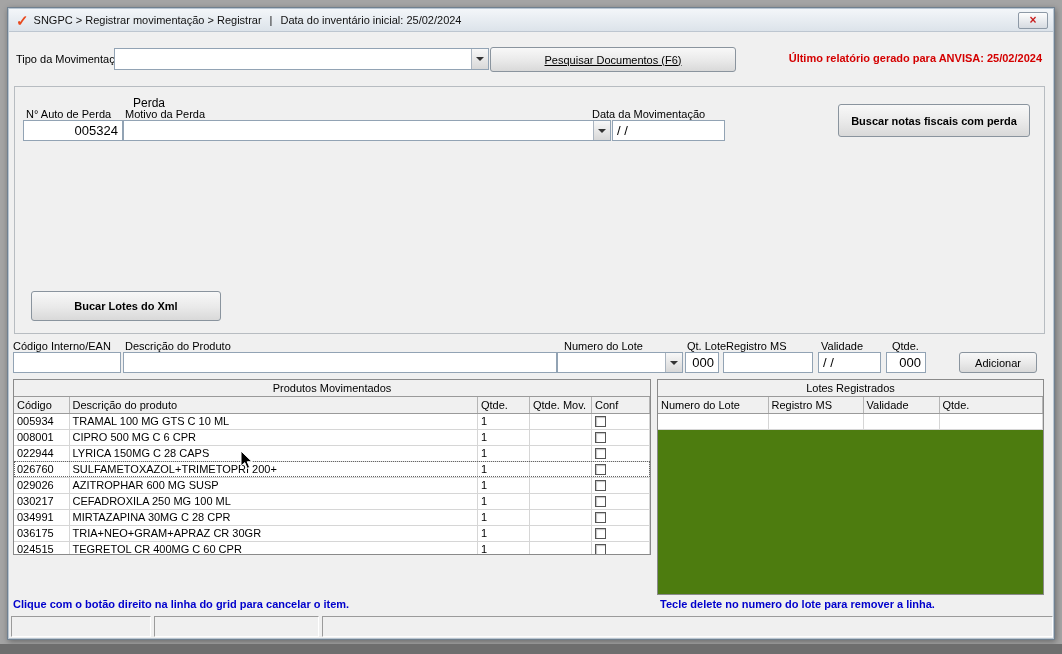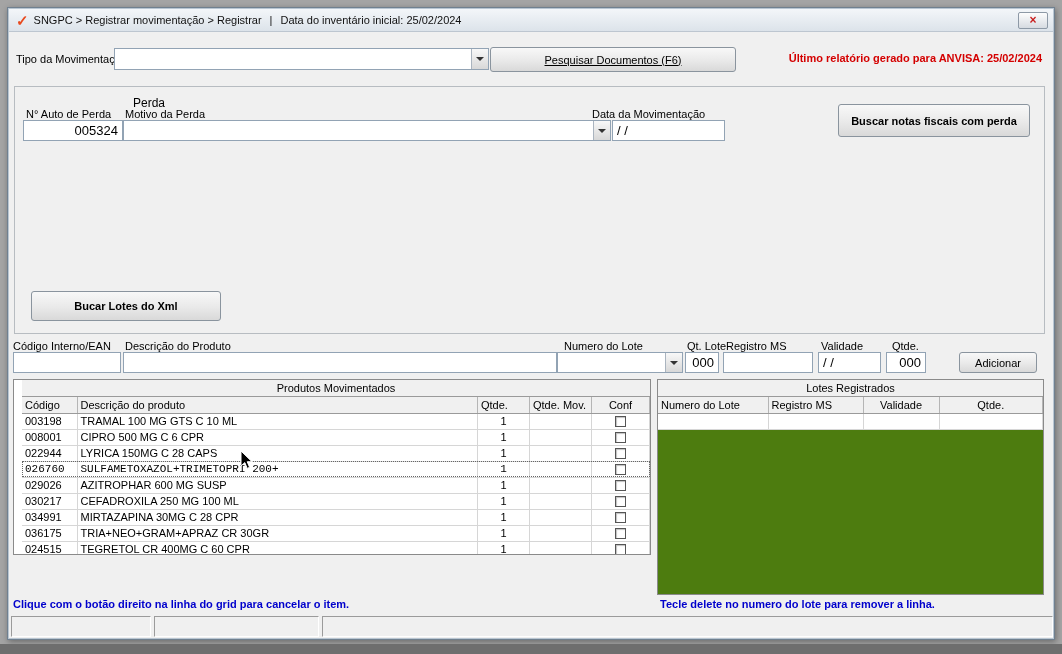--- a/index.html
+++ b/index.html
@@ -72,27 +72,27 @@
     height:16px; background:#f0f0f0;
     border-right:1px solid #b5b5b5; border-bottom:1px solid #9a9a9a;
     font-size:11px; font-weight:normal; text-align:left; padding:0 3px;
     overflow:hidden; white-space:nowrap;
   }
   .grid td {
     height:16px; border-right:1px solid #d6d6d6; border-bottom:1px solid #d6d6d6;
     font-size:11px; padding:0 3px; overflow:hidden; white-space:nowrap; background:#fff;
   }
   .grid-lotes { background:#bcbcbc; }
-  td.center, th.center { text-align:center; }
+  td.center, th.center { }
   .checkbox {
     display:inline-block; width:11px; height:11px; background:#fff;
     border:1px solid #555; box-shadow:inset 1px 1px 1px rgba(0,0,0,.25);
     vertical-align:middle;
   }
-  tr.focused { outline:1px dotted #666; outline-offset:-1px;font-family:Liberation Mono, monospace; }
+  tr.focused { outline:1px dotted #666; outline-offset:-1px; }
 
   .hint { position:absolute; font-size:11px; font-weight:bold; white-space:nowrap; }
 
   .statusbar { position:absolute; left:3px; top:608px; width:1042px; height:21px; display:flex; gap:3px; }
   .status-panel { background:#f0f0f0; border:1px solid; border-color:#9b9b9b #ffffff #ffffff #9b9b9b; }
   .status-panel.p1 { width:140px; }
   .status-panel.p2 { width:165px; }
   .status-panel.p3 { flex:1; }
 
   .mouse-cursor { position:absolute; left:240px; top:450px; z-index:99; }
@@ -160,42 +160,42 @@
   <input class="field" style="left: 715px; top: 344px; width: 90px; height: 21px;" value="">
 
   <span class="lbl" style="left:813px; top:332px;">Validade</span>
   <input class="field" style="left: 810px; top: 344px; width: 63px; height: 21px;" value="/ /">
 
   <span class="lbl" style="left:884px; top:332px;">Qtde.</span>
   <input class="field right" style="left: 878px; top: 344px; width: 40px; height: 21px;" value="000">
 
   <button class="btn" style="left:951px; top:344px; width:78px; height:21px;">Adicionar</button>
 
-  <div class="grid" style="left:5px; top:371px; width:638px; height:176px;padding-left:8px;">
+  <div class="grid" style="left:5px; top:371px; width:638px; height:176px;">
     <div class="grid-title">Produtos Movimentados</div>
     <table>
       <colgroup>
         <col style="width:55px">
           <col>
           <col style="width:52px">
           <col style="width:62px">
           <col style="width:58px">
       </colgroup>
       <thead>
         <tr>
           <th>Código</th>
           <th>Descrição do produto</th>
           <th>Qtde.</th>
           <th>Qtde. Mov.</th>
           <th class="center">Conf</th>
         </tr>
       </thead>
       <tbody>
           <tr>
-            <td>003198</td>
+            <td>005934</td>
             <td>TRAMAL 100 MG GTS C 10 ML</td>
             <td class="center">1</td>
             <td></td>
             <td class="center"><span class="checkbox"></span></td>
           </tr>
           <tr>
             <td>008001</td>
             <td>CIPRO 500 MG C 6 CPR</td>
             <td class="center">1</td>
             <td></td>

